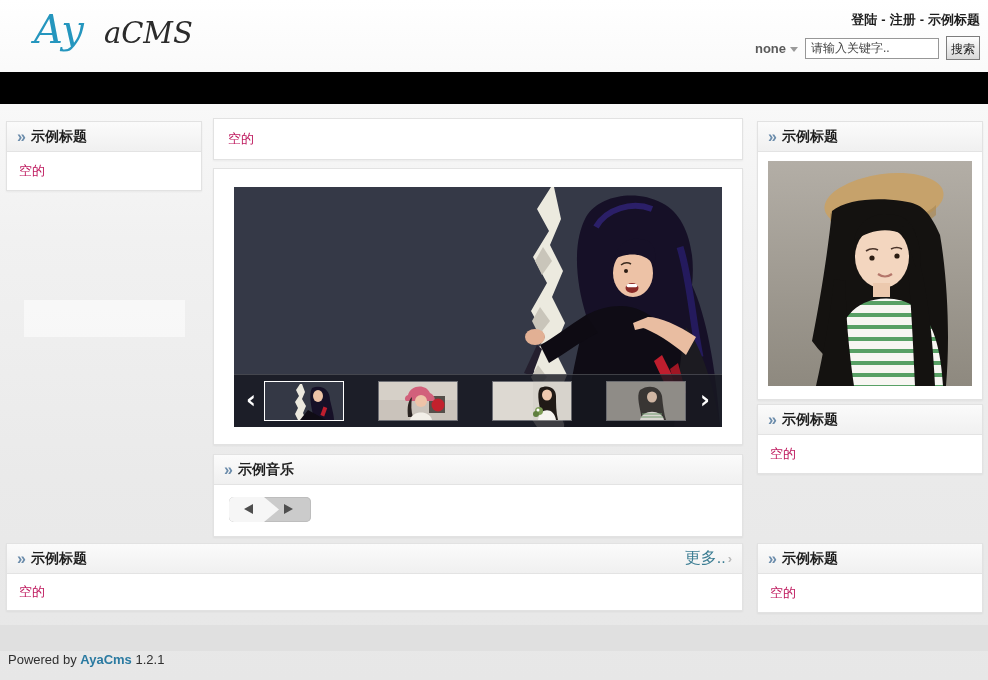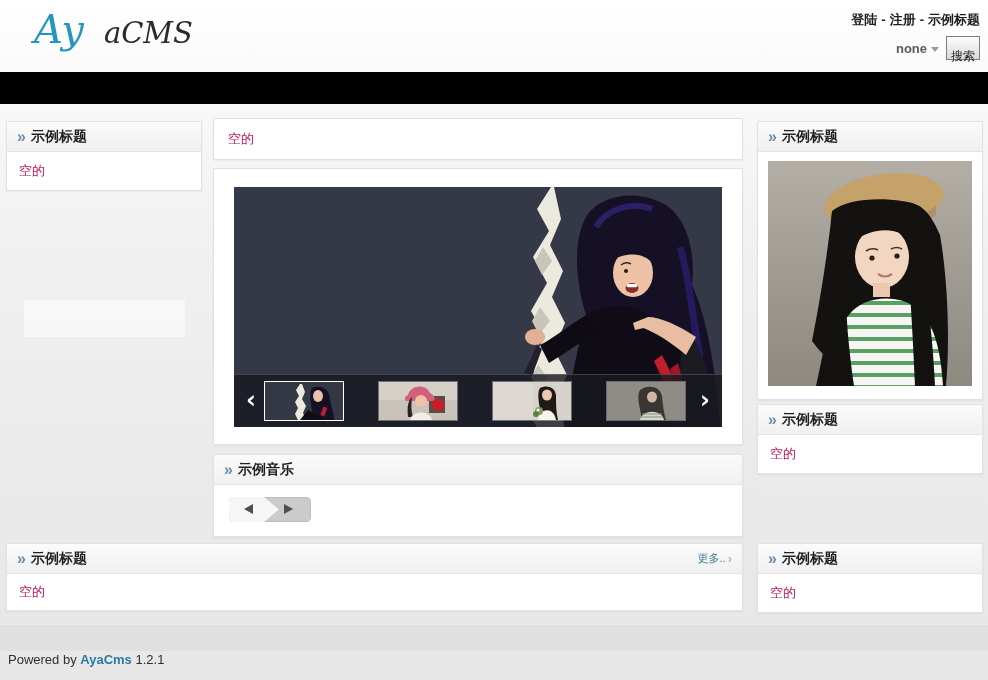--- a/index.html
+++ b/index.html
@@ -12,34 +12,34 @@
   .logo .p1{font-size:40px;color:#2596be;}
   .logo .p2{font-size:29px;color:#2b2b2b;margin-left:20px;}
   .top-links{position:absolute;right:8px;top:11px;font-size:13px;font-weight:bold;color:#1d1d1d;}
   .top-links a{color:#1d1d1d;text-decoration:none;cursor:pointer;}
   .top-links .sep{margin:0 4px;}
   .search-bar{position:absolute;right:8px;top:36px;display:flex;align-items:center;gap:7px;}
   .scope{display:flex;align-items:center;gap:4px;font-size:13px;font-weight:bold;color:#5a5a5a;cursor:pointer;}
   .scope-arrow{width:0;height:0;border-left:4px solid transparent;border-right:4px solid transparent;border-top:5px solid #9a9a9a;margin-top:2px;}
   .search-input{width:134px;height:21px;border:1px solid #979797;padding:1px 5px;font-size:12px;color:#333;box-sizing:border-box;background:#fff;}
   .search-input::placeholder{color:#444;opacity:1;}
-  .search-btn{height:24px;padding:11px 4px;font-size:12px;color:#222;border:1px solid #7d7d7d;
+  .search-btn{height:24px;padding:4px 4px;font-size:12px;color:#222;border:1px solid #7d7d7d;
               background:linear-gradient(#fefefe,#d9d9d9);cursor:pointer;}
 
   
   .navbar{position:absolute;left:0;top:72px;width:988px;height:32px;background:#000;}
 
   
   .box{position:absolute;background:#fff;border:1px solid #e2e2e2;box-shadow:0 1px 2px rgba(0,0,0,0.05);box-sizing:border-box;}
   .box-hd{height:30px;display:flex;align-items:center;padding:0 10px;box-sizing:border-box;
           background:linear-gradient(#fbfbfb,#f0f0f0);border-bottom:1px solid #e3e3e3;
           font-size:14px;font-weight:bold;color:#1f1f1f;}
   .chev{color:#6b8cab;margin-right:7px;font-size:16px;letter-spacing:-2px;font-weight:bold;}
   .box-bd{padding:10px 12px;font-size:13px;color:#be185d;}
-  .more-link{margin-left:auto;font-size:11px;font-weight:normal;color:#3c7d93;text-decoration:none;cursor:pointer;}
+  .more-link{margin-left:auto;font-size:16px;font-weight:normal;color:#3c7d93;text-decoration:none;cursor:pointer;}
   .more-arrow{font-size:13px;color:#b9b9b9;font-weight:bold;margin-left:2px;}
 
   .ghost{position:absolute;left:24px;top:300px;width:161px;height:37px;background:rgba(255,255,255,0.55);}
 
   
   .stage{position:absolute;left:20px;top:18px;width:488px;height:240px;background:#353947;overflow:hidden;}
   .stage > svg{position:absolute;left:0;top:0;}
   .strip{position:absolute;left:0;right:0;bottom:0;height:52px;background:rgba(23,25,33,0.82);
          border-top:1px solid rgba(255,255,255,0.18);}
   .thumb{position:absolute;top:6px;width:78px;height:38px;border:1px solid rgba(210,210,210,0.45);cursor:pointer;overflow:hidden;}
@@ -76,20 +76,21 @@
 
   <div class="top-links">
     <a>登陆</a><span class="sep">-</span><a>注册</a><span class="sep">-</span><a>示例标题</a>
   </div>
 
   <div class="search-bar">
     <span class="scope">
       <span>none</span>
       <span class="scope-arrow"></span>
     </span>
+    <input class="search-input" type="text" placeholder="请输入关键字.." style="">
     <button class="search-btn">搜索</button>
   </div>
 
   <div class="navbar"></div>
 
   <div class="box" style="left:6px;top:121px;width:196px;">
     <div class="box-hd">
       <span class="chev">»</span>
       <span>示例标题</span>
     </div>

